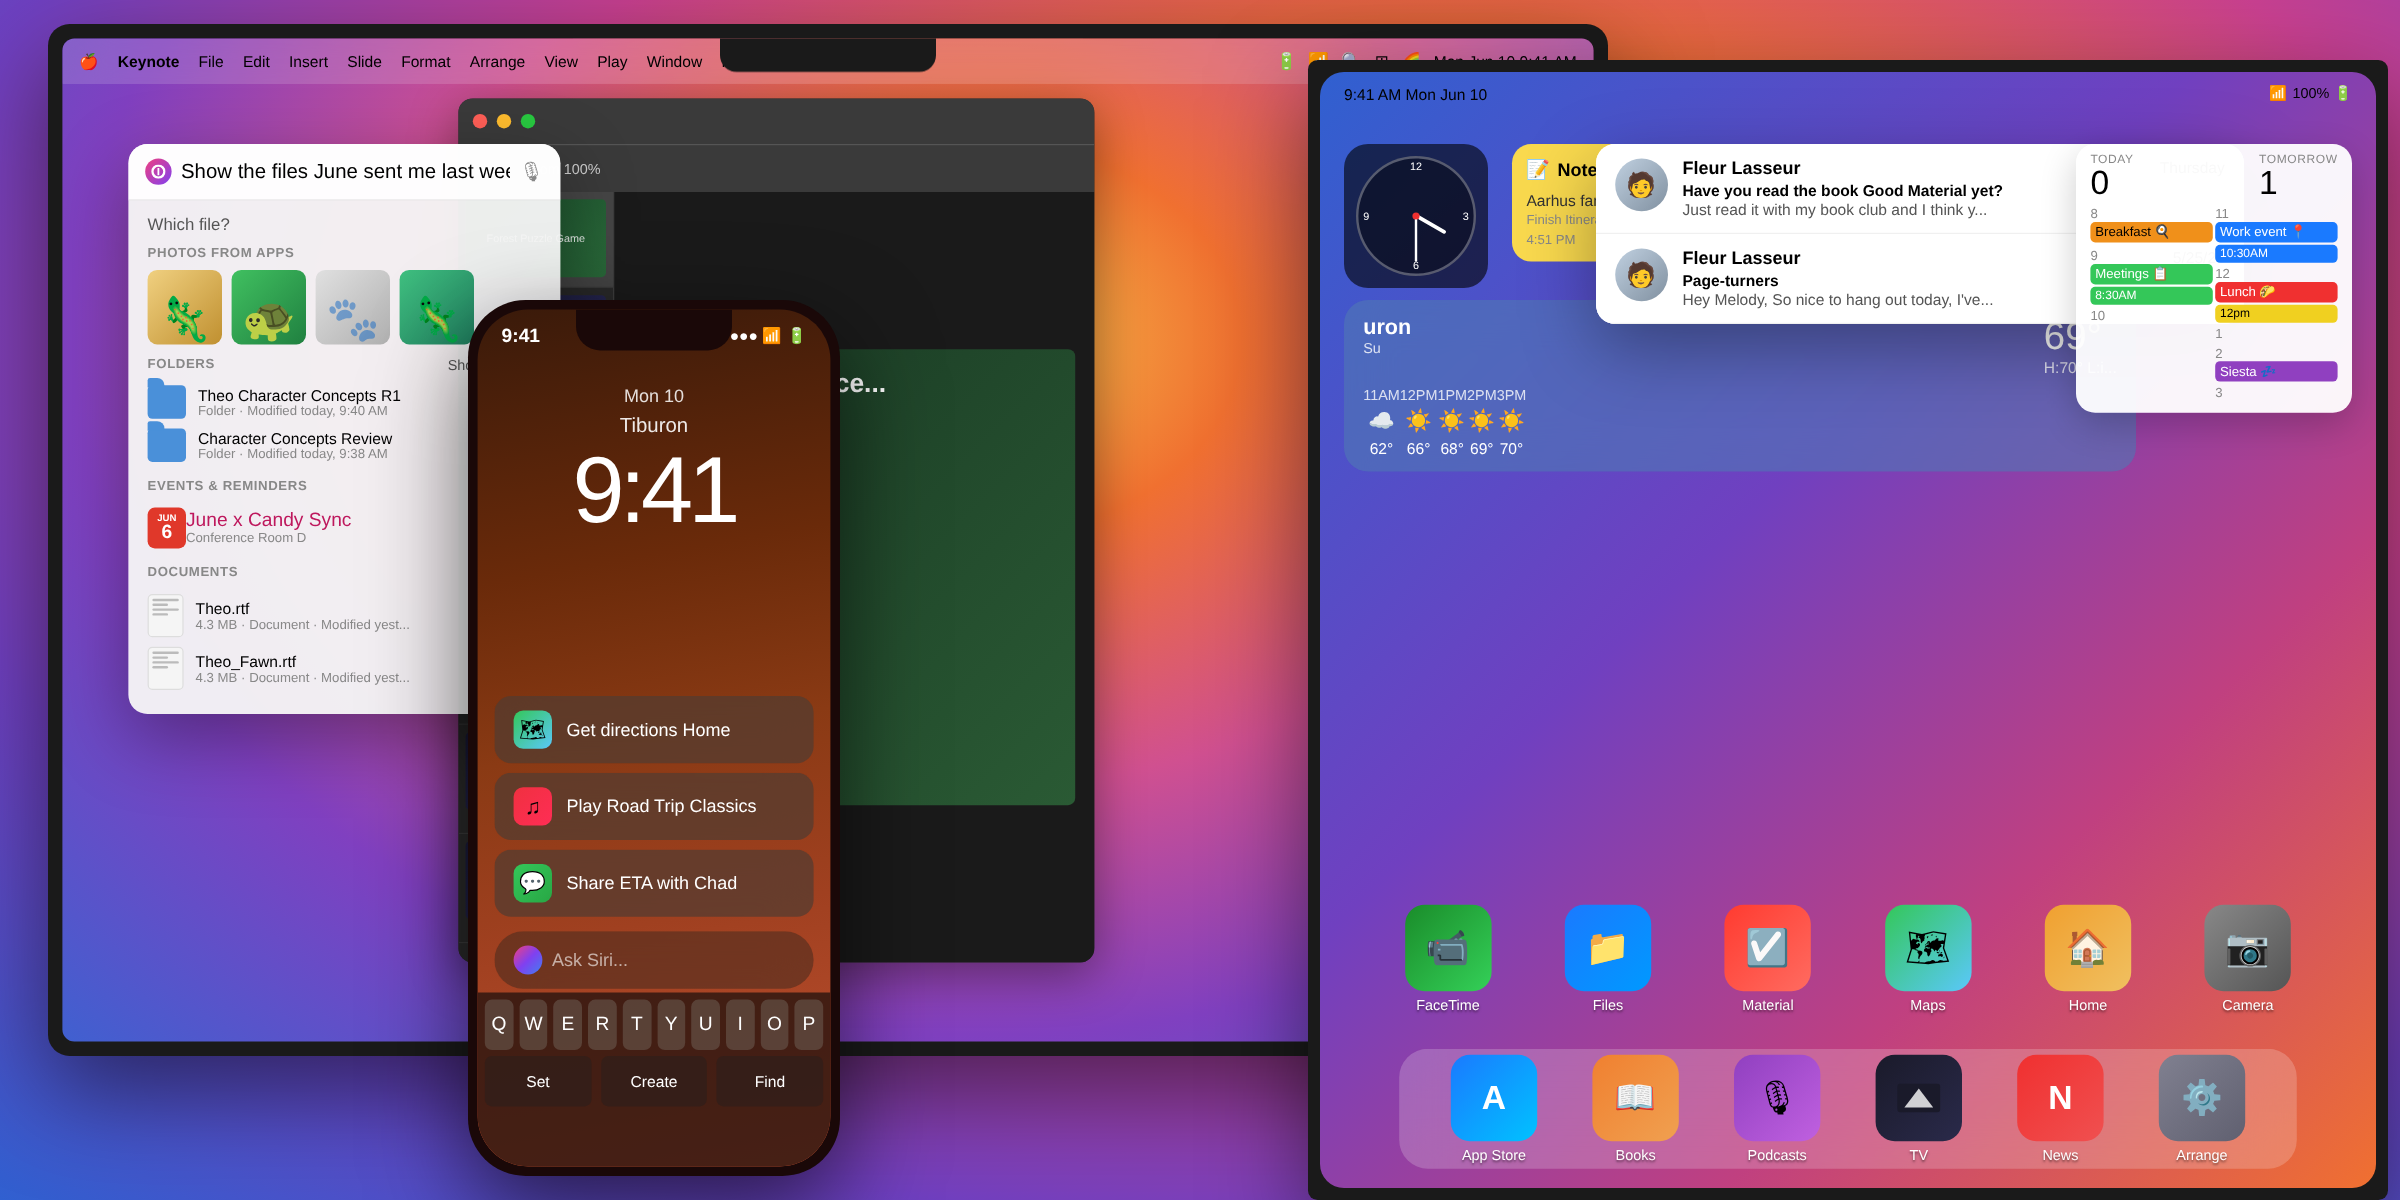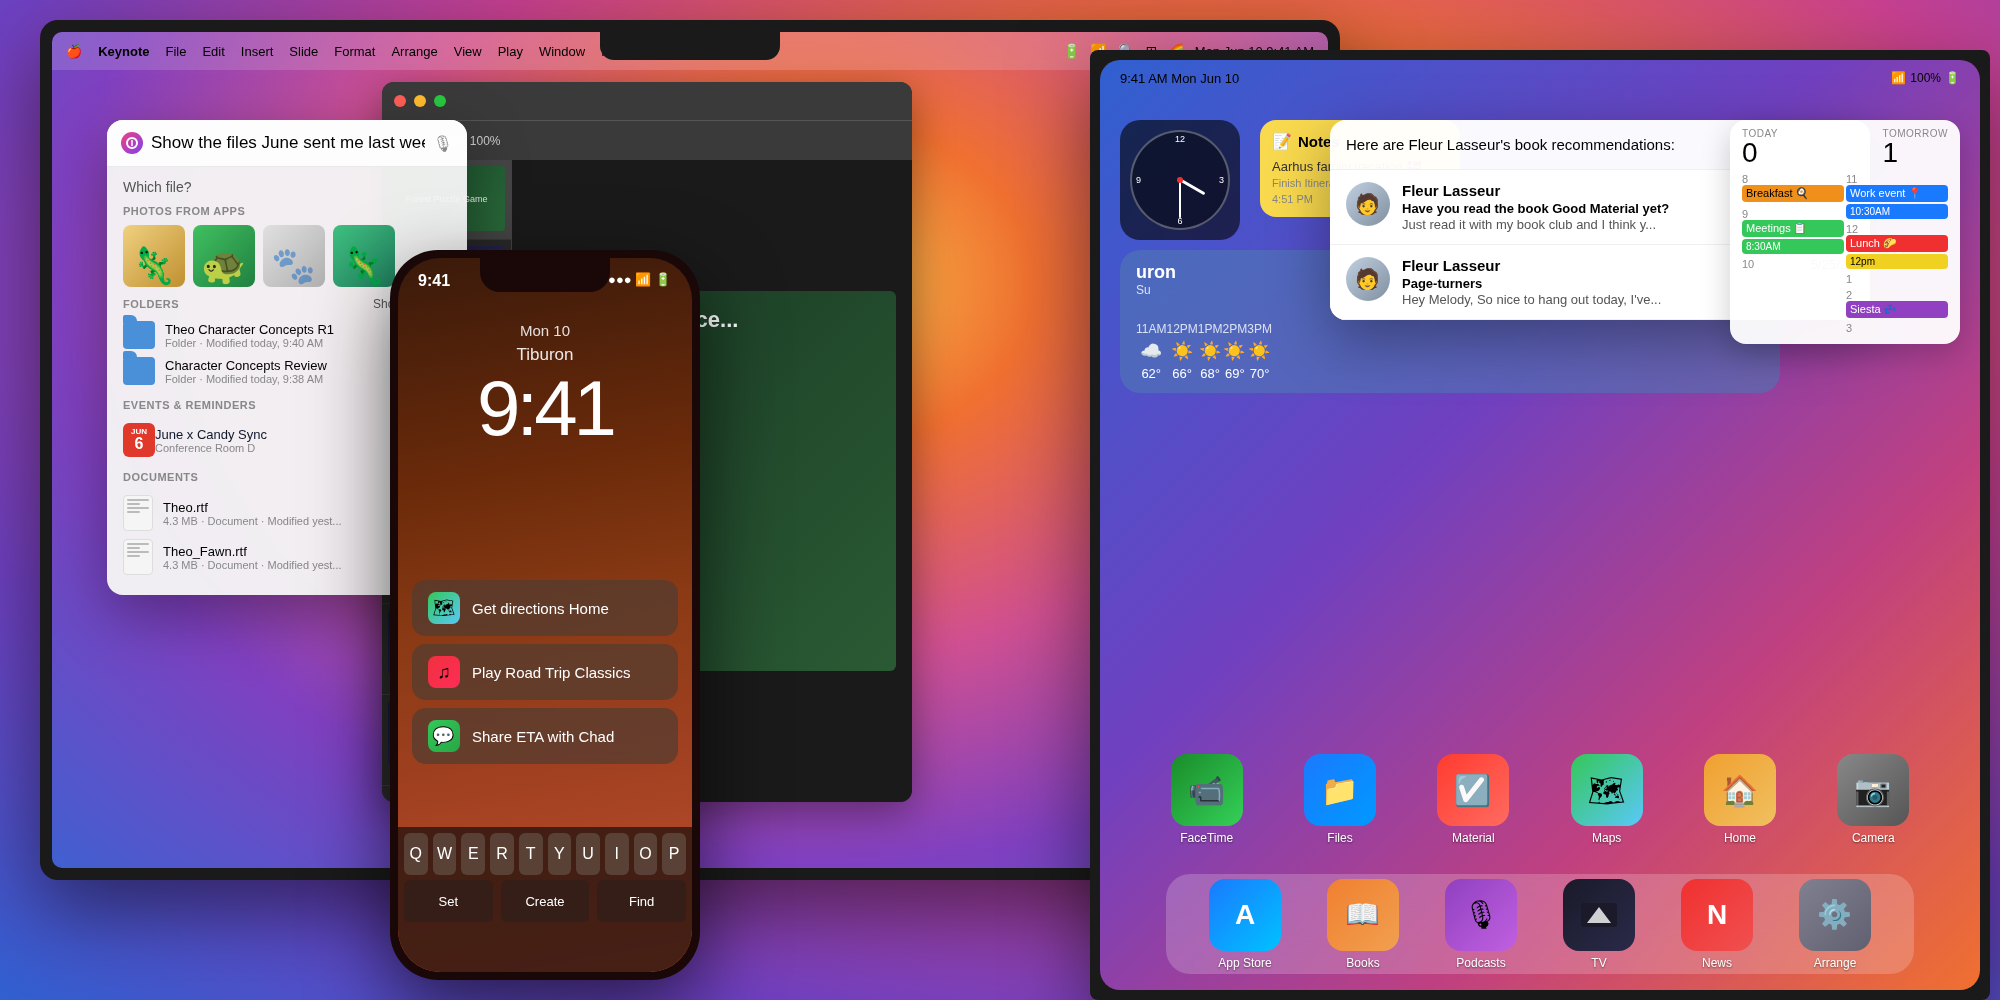--- a/index.html
+++ b/index.html
@@ -218,21 +218,21 @@
       text-transform: uppercase;
       line-height: 1;
     }
     .event-badge-day {
       font-size: 16px;
       color: #fff;
       font-weight: 600;
       line-height: 1;
     }
     .event-info { flex: 1; }
-    .event-name { font-size: 13px; color: #0f172a; font-weight: 500; }
+    .event-name { font-size: 16px; color: #be185d; font-weight: 500; }
     .event-meta { font-size: 11px; color: #888; }
 
     .doc-item {
       display: flex;
       align-items: center;
       gap: 10px;
       padding: 4px 0;
     }
     .doc-icon {
       width: 30px; height: 36px;
@@ -985,21 +985,20 @@
         <span class="notes-widget-icon">📝</span>
         <span class="notes-widget-title">Notes</span>
       </div>
       <div class="notes-widget-item">Aarhus family vacation 🇩🇰</div>
       <div class="notes-widget-meta">Finish Itinerary</div>
       <div style="height:4px"></div>
       <div class="notes-widget-meta">4:51 PM</div>
     </div>
 
     <div class="notes-popup">
-      <div class="notes-header-text">Here are Fleur Lasseur's book recommendations:</div>
       <div class="notes-popup-items">
         <div class="notes-item">
           <div class="notes-avatar">🧑</div>
           <div class="notes-item-content">
             <div class="notes-item-header">
               <span class="notes-item-name">Fleur Lasseur</span>
               <span class="notes-item-date">Thursday</span>
             </div>
             <div class="notes-item-subject">Have you read the book Good Material yet?</div>
             <div class="notes-item-preview">Just read it with my book club and I think y...</div>
@@ -1207,20 +1206,24 @@
       <div class="siri-suggestion-item">
         <div class="siri-suggestion-icon siri-icon-music">♫</div>
         <span class="siri-suggestion-text">Play Road Trip Classics</span>
       </div>
       <div class="siri-suggestion-item">
         <div class="siri-suggestion-icon siri-icon-messages">💬</div>
         <span class="siri-suggestion-text">Share ETA with Chad</span>
       </div>
     </div>
 
+    <div class="siri-bar">
+      <div class="siri-orb"></div>
+      <span class="siri-bar-text">Ask Siri...</span>
+    </div>
 
     <div class="iphone-keyboard-area">
       <div class="keyboard-row">
         <div class="key">Q</div>
         <div class="key">W</div>
         <div class="key">E</div>
         <div class="key">R</div>
         <div class="key">T</div>
         <div class="key">Y</div>
         <div class="key">U</div>

